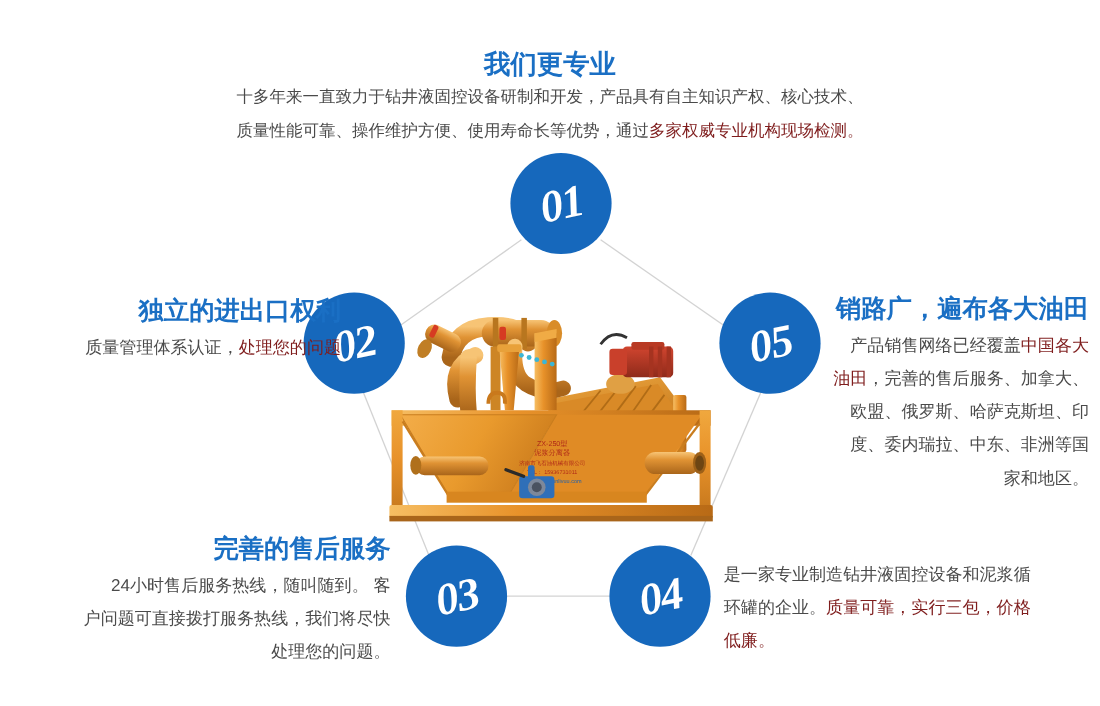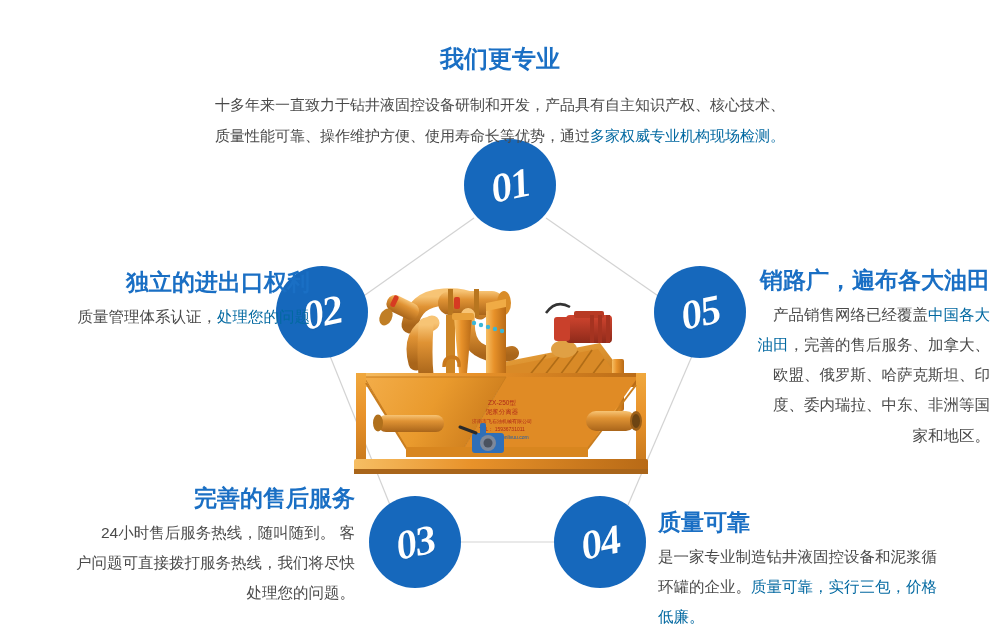--- a/index.html
+++ b/index.html
@@ -50,25 +50,25 @@
     font-weight:700;
     line-height:1.25;
     margin-bottom:5px;
     white-space:nowrap;
   }
   .bd {
     font-size:15.5px;
     line-height:1.95;
     color:#4a4a4a;
   }
-  .bd .hl { color:#0369a1; }
+  .bd .hl { color:#7f1d1d; }
 
   
   #b01 { left:150px; top:44px; width:700px; text-align:center; }
-  #b01 .hd { font-size:24px; margin-bottom:16px; }
+  #b01 .hd { font-size:24px; margin-bottom:0; }
   #b01 .bd { font-size:15px; line-height:2.05; }
 
   
   #b02 { left:20px; top:268px; width:290px; text-align:right; }
   #b02 .hd { font-size:23px; }
 
   
   #b05 { left:722px; top:266px; width:268px; text-align:right; }
 
   
@@ -260,21 +260,20 @@
   <div class="block" id="b03">
     <div class="hd">完善的售后服务</div>
     <div class="bd">
       <div>　24小时售后服务热线，随叫随到。 客</div>
       <div>户问题可直接拨打服务热线，我们将尽快</div>
       <div>处理您的问题。</div>
     </div>
   </div>
 
   <div class="block" id="b04">
-    <div class="hd">质量可靠</div>
     <div class="bd">
       <div>是一家专业制造钻井液固控设备和泥浆循</div>
       <div><span>环罐的企业。</span><span class="hl">质量可靠，实行三包，价格</span></div>
       <div class="hl">低廉。</div>
     </div>
   </div>
 
   <div class="block" id="b05">
     <div class="hd">销路广，遍布各大油田</div>
     <div class="bd">

